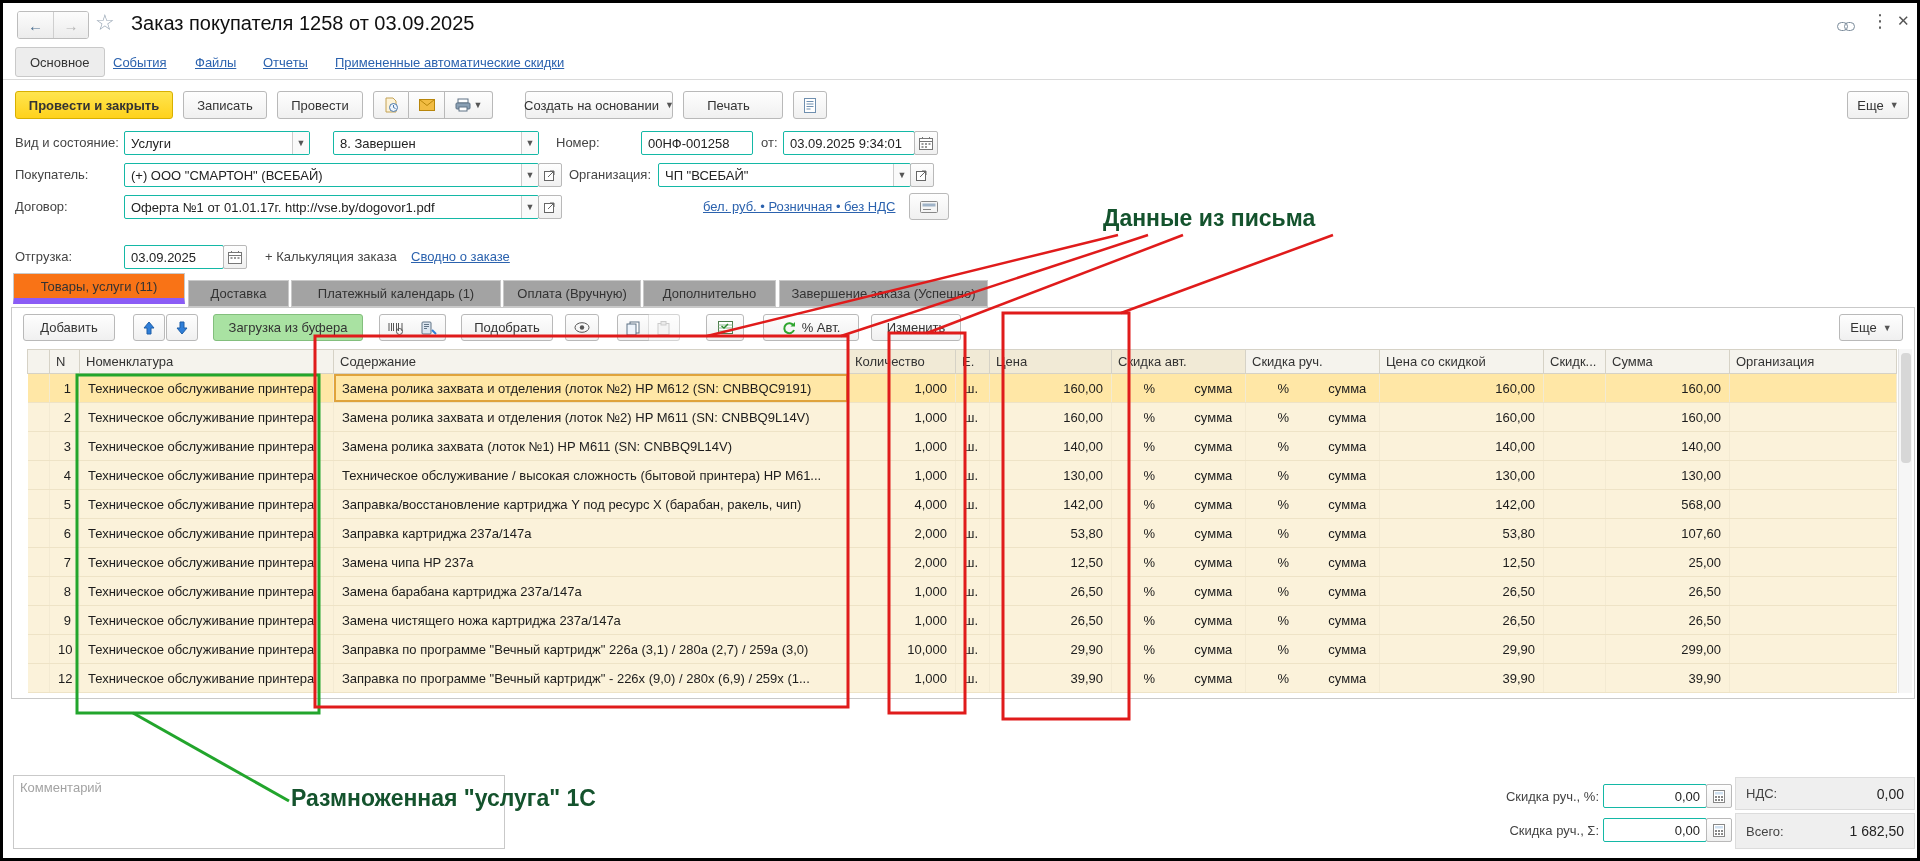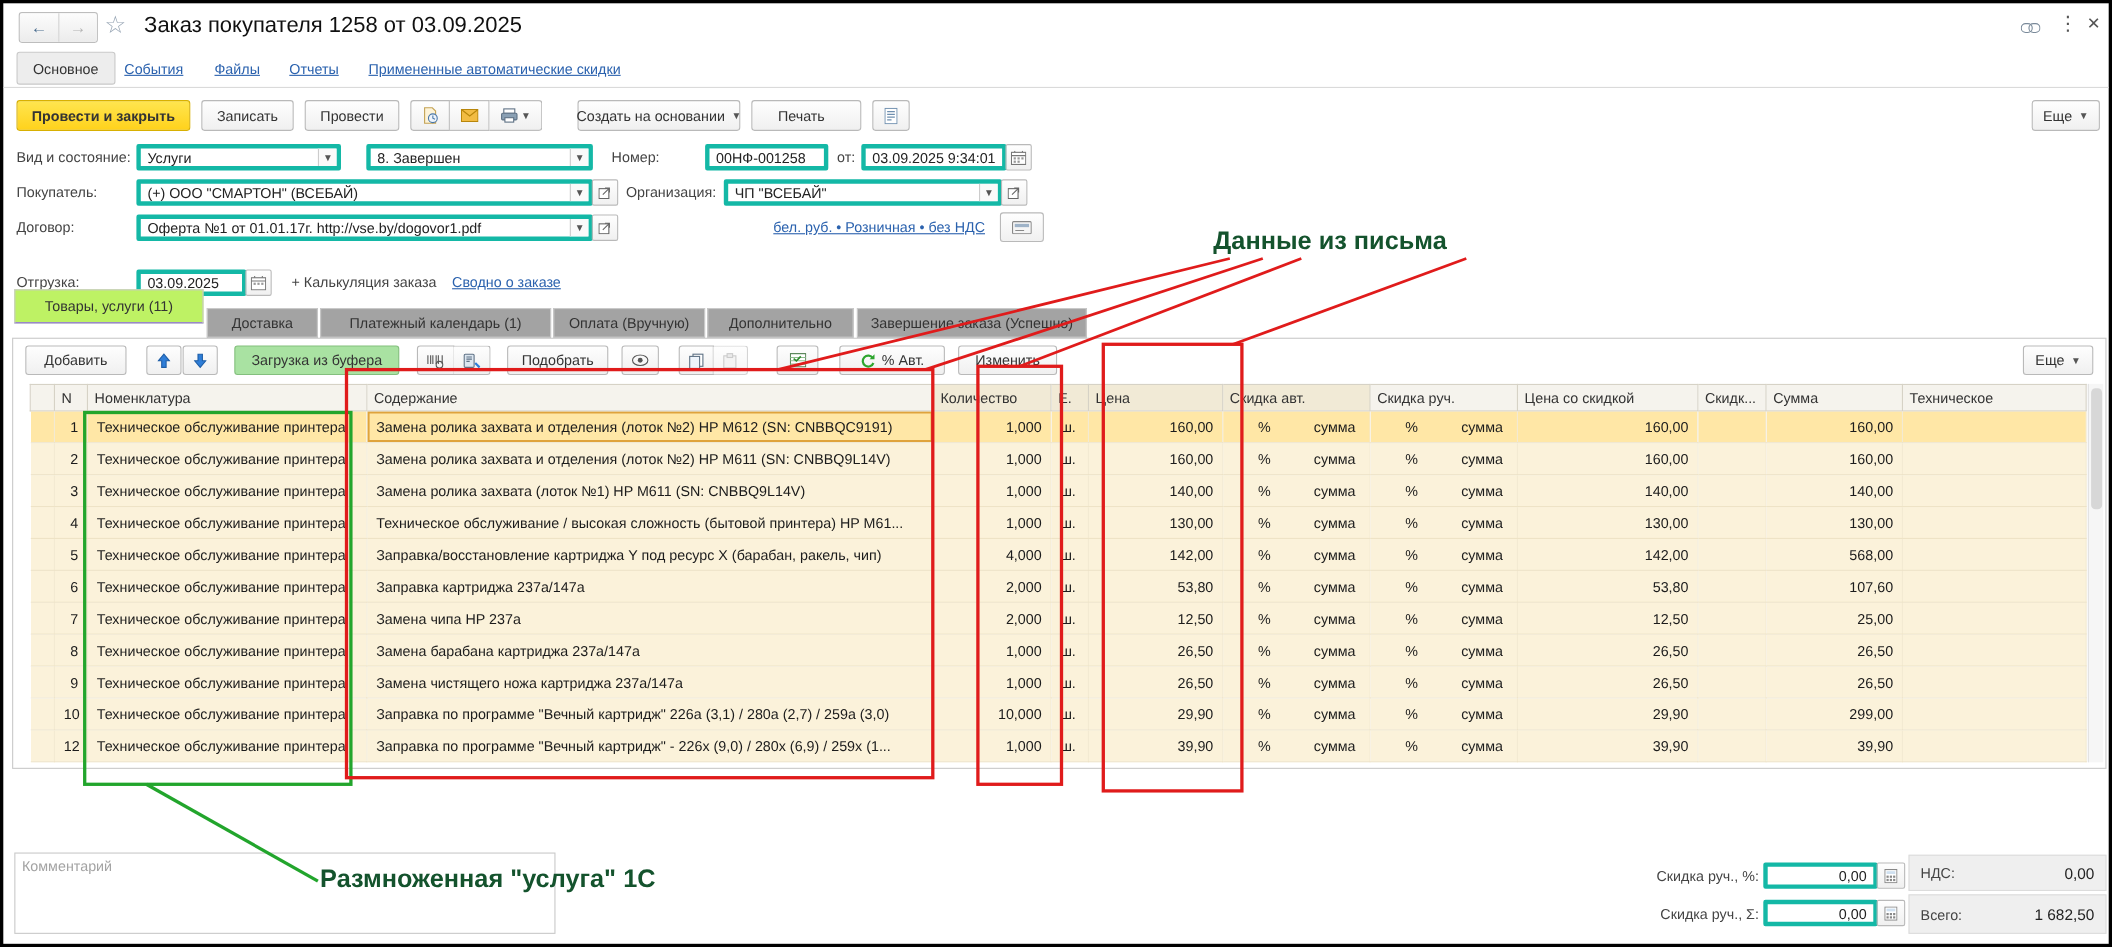--- a/index.html
+++ b/index.html
@@ -8,34 +8,34 @@
             border:3px solid #000; overflow:hidden; font-family:"Liberation Sans", sans-serif; }
   .abs { position:absolute; }
   .lbl { position:absolute; color:#444; font-size:13px; white-space:nowrap; }
   .link { position:absolute; color:#2b62ae; font-size:13px; text-decoration:underline; white-space:nowrap; cursor:pointer; }
   .btn { position:absolute; display:inline-flex; align-items:center; justify-content:center; gap:6px;
          height:28px; padding:0 12px; background:linear-gradient(#fefefe,#f0f0f0);
          border:1px solid #b9b9b9; border-radius:3px; color:#333; font-size:13px; white-space:nowrap; }
   .btn.yellow { background:linear-gradient(#ffe54f,#ffd21c); border-color:#d8b001; font-weight:700; }
   .btn.green  { background:#a9e2a2; border-color:#83bf7d; }
   .caret { font-size:9px; color:#555; }
-  .inp { position:absolute; height:24px; border:4px solid #14b8a6; border-radius:2px; background:#fff;
+  .inp { position:absolute; height:24px; border:1px solid #14b8a6; border-radius:2px; background:#fff;
          font-size:13px; color:#222; display:flex; align-items:center; padding:0 6px;
          white-space:nowrap; overflow:hidden; }
   .combo .dd { width:17px; border-left:1px solid #ccc; align-self:stretch; display:flex; align-items:center;
                justify-content:center; color:#555; font-size:9px; margin:0 -6px 0 auto; background:#fafafa; flex:none; }
   .combo .val { overflow:hidden; white-space:nowrap; margin-right:6px; }
   .sq { position:absolute; width:24px; height:24px; border:1px solid #b9b9b9; border-radius:2px;
         background:linear-gradient(#fefefe,#f0f0f0); display:flex; align-items:center; justify-content:center; }
   .navgrp { position:absolute; left:14px; top:8px; display:flex; border:1px solid #bdbdbd; border-radius:3px; overflow:hidden; }
   .nbtn { width:35px; height:26px; display:flex; align-items:center; justify-content:center;
           background:linear-gradient(#fcfcfc,#ececec); font-size:15px; font-weight:700; }
   .dtab { position:absolute; top:277px; height:27px; display:flex; align-items:center; justify-content:center;
           border:1px solid #c9c9c9; background:#a3a3a3; font-size:13px; color:#333; padding:0 10px; z-index:1; }
-  .dtab.active { top:260px; height:31px; background:#bef264; border-bottom:1px solid #8b5cf6; z-index:3; }
+  .dtab.active { top:270px; height:31px; background:#f97316; border-bottom:6px solid #8b5cf6; z-index:3; }
   .panel { position:absolute; left:8px; top:304px; width:1904px; height:392px; border:1px solid #c9c9c9; background:#fff; }
   .tbtn { height:27px; }
   table.grid { position:absolute; left:24px; top:346px; width:1870px; border-collapse:collapse; table-layout:fixed; z-index:2; }
   .grid th { background:#f5f3ed; border:1px solid #d6d2c6; font-weight:400; font-size:13px; text-align:left;
              padding:0 6px; height:24px; color:#333; overflow:hidden; white-space:nowrap; }
   .grid th.warm { background:#f1ead6; }
   .grid td { font-size:13px; height:29px; padding:0 8px; background:#fbf2da; border-bottom:1px solid #eee3c6;
              border-right:1px solid #f3ead2; overflow:hidden; white-space:nowrap; color:#1c1c1c; }
   .grid tr.sel td { background:#ffe7a6; }
   .grid td.active-cell { background:#ffdd87; box-shadow:inset 0 0 0 2px #dfa33c; }
@@ -321,21 +321,21 @@
         <th>Номенклатура</th>
         <th>Содержание</th>
         <th class="warm">Количество</th>
         <th class="warm">Е.</th>
         <th class="warm">Цена</th>
         <th class="warm">Скидка авт.</th>
         <th>Скидка руч.</th>
         <th>Цена со скидкой</th>
         <th>Скидк...</th>
         <th>Сумма</th>
-        <th>Техническое</th>
+        <th>Организация</th>
       </tr>
     </thead>
     <tbody>
         <tr class="sel">
           <td></td>
           <td class="num">1</td>
           <td>Техническое обслуживание принтера</td>
           <td class="active-cell">Замена ролика захвата и отделения (лоток №2) HP M612 (SN: CNBBQC9191)</td>
           <td class="num">1,000</td>
           <td>ш.</td>

